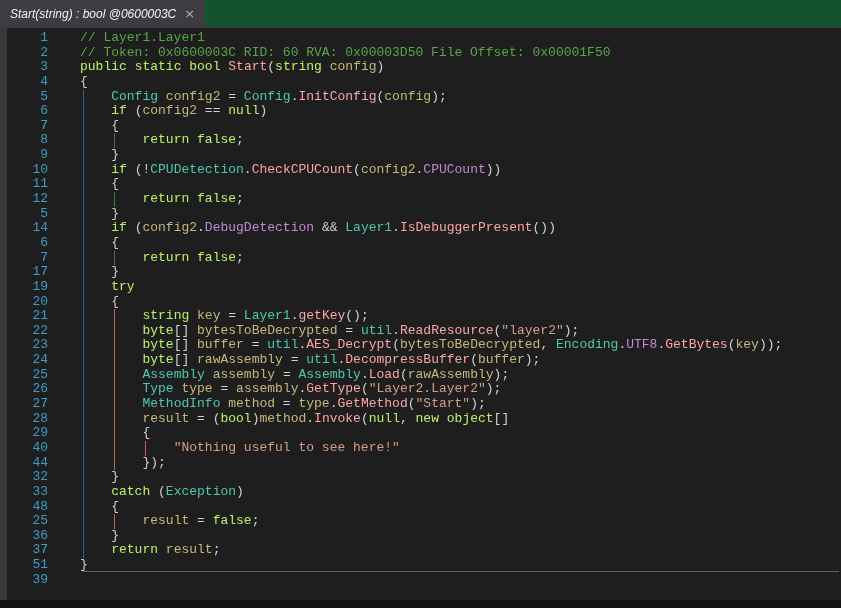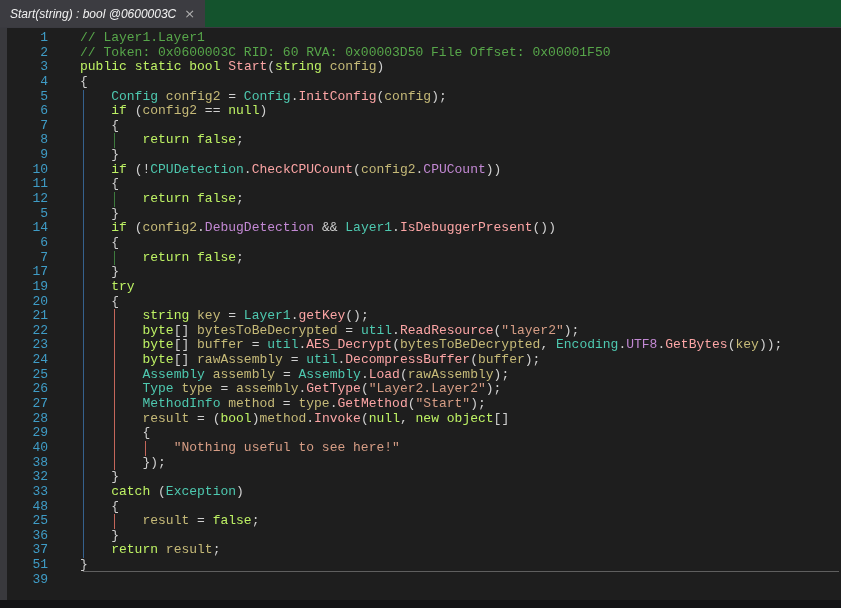--- a/index.html
+++ b/index.html
@@ -100,21 +100,21 @@
       <div class="line"><span class="ln">21</span><i class="g g-b" style="left: 83px;"></i><i class="g g-r" style="left: 114.2px;"></i><span class="txt"><span class="tk-ws">        </span><span class="tk-kw">string</span><span class="tk-pu"> </span><span class="tk-lo">key</span><span class="tk-pu"> = </span><span class="tk-ty">Layer1</span><span class="tk-pu">.</span><span class="tk-me">getKey</span><span class="tk-pu">();</span></span></div>
       <div class="line"><span class="ln">22</span><i class="g g-b" style="left: 83px;"></i><i class="g g-r" style="left: 114.2px;"></i><span class="txt"><span class="tk-ws">        </span><span class="tk-kw">byte</span><span class="tk-pu">[] </span><span class="tk-lo">bytesToBeDecrypted</span><span class="tk-pu"> = </span><span class="tk-ty">util</span><span class="tk-pu">.</span><span class="tk-me">ReadResource</span><span class="tk-pu">(</span><span class="tk-st">"layer2"</span><span class="tk-pu">);</span></span></div>
       <div class="line"><span class="ln">23</span><i class="g g-b" style="left: 83px;"></i><i class="g g-r" style="left: 114.2px;"></i><span class="txt"><span class="tk-ws">        </span><span class="tk-kw">byte</span><span class="tk-pu">[] </span><span class="tk-lo">buffer</span><span class="tk-pu"> = </span><span class="tk-ty">util</span><span class="tk-pu">.</span><span class="tk-me">AES_Decrypt</span><span class="tk-pu">(</span><span class="tk-lo">bytesToBeDecrypted</span><span class="tk-pu">, </span><span class="tk-ty">Encoding</span><span class="tk-pu">.</span><span class="tk-pr">UTF8</span><span class="tk-pu">.</span><span class="tk-me">GetBytes</span><span class="tk-pu">(</span><span class="tk-lo">key</span><span class="tk-pu">));</span></span></div>
       <div class="line"><span class="ln">24</span><i class="g g-b" style="left: 83px;"></i><i class="g g-r" style="left: 114.2px;"></i><span class="txt"><span class="tk-ws">        </span><span class="tk-kw">byte</span><span class="tk-pu">[] </span><span class="tk-lo">rawAssembly</span><span class="tk-pu"> = </span><span class="tk-ty">util</span><span class="tk-pu">.</span><span class="tk-me">DecompressBuffer</span><span class="tk-pu">(</span><span class="tk-lo">buffer</span><span class="tk-pu">);</span></span></div>
       <div class="line"><span class="ln">25</span><i class="g g-b" style="left: 83px;"></i><i class="g g-r" style="left: 114.2px;"></i><span class="txt"><span class="tk-ws">        </span><span class="tk-ty">Assembly</span><span class="tk-pu"> </span><span class="tk-lo">assembly</span><span class="tk-pu"> = </span><span class="tk-ty">Assembly</span><span class="tk-pu">.</span><span class="tk-me">Load</span><span class="tk-pu">(</span><span class="tk-lo">rawAssembly</span><span class="tk-pu">);</span></span></div>
       <div class="line"><span class="ln">26</span><i class="g g-b" style="left: 83px;"></i><i class="g g-r" style="left: 114.2px;"></i><span class="txt"><span class="tk-ws">        </span><span class="tk-ty">Type</span><span class="tk-pu"> </span><span class="tk-lo">type</span><span class="tk-pu"> = </span><span class="tk-lo">assembly</span><span class="tk-pu">.</span><span class="tk-me">GetType</span><span class="tk-pu">(</span><span class="tk-st">"Layer2.Layer2"</span><span class="tk-pu">);</span></span></div>
       <div class="line"><span class="ln">27</span><i class="g g-b" style="left: 83px;"></i><i class="g g-r" style="left: 114.2px;"></i><span class="txt"><span class="tk-ws">        </span><span class="tk-ty">MethodInfo</span><span class="tk-pu"> </span><span class="tk-lo">method</span><span class="tk-pu"> = </span><span class="tk-lo">type</span><span class="tk-pu">.</span><span class="tk-me">GetMethod</span><span class="tk-pu">(</span><span class="tk-st">"Start"</span><span class="tk-pu">);</span></span></div>
       <div class="line"><span class="ln">28</span><i class="g g-b" style="left: 83px;"></i><i class="g g-r" style="left: 114.2px;"></i><span class="txt"><span class="tk-ws">        </span><span class="tk-lo">result</span><span class="tk-pu"> = (</span><span class="tk-kw">bool</span><span class="tk-pu">)</span><span class="tk-lo">method</span><span class="tk-pu">.</span><span class="tk-me">Invoke</span><span class="tk-pu">(</span><span class="tk-kw">null</span><span class="tk-pu">, </span><span class="tk-kw">new</span><span class="tk-pu"> </span><span class="tk-kw">object</span><span class="tk-pu">[]</span></span></div>
       <div class="line"><span class="ln">29</span><i class="g g-b" style="left: 83px;"></i><i class="g g-r" style="left: 114.2px;"></i><span class="txt"><span class="tk-ws">        </span><span class="tk-pu">{</span></span></div>
       <div class="line"><span class="ln">40</span><i class="g g-b" style="left: 83px;"></i><i class="g g-r" style="left: 114.2px;"></i><i class="g g-r" style="left: 145.4px;"></i><span class="txt"><span class="tk-ws">            </span><span class="tk-st">"Nothing useful to see here!"</span></span></div>
-      <div class="line"><span class="ln">38</span><i class="g g-b" style="left: 83px;"></i><i class="g g-r" style="left: 114.2px;"></i><span class="txt"><span class="tk-ws">        </span><span class="tk-pu">});</span></span></div>
+      <div class="line"><span class="ln">44</span><i class="g g-b" style="left: 83px;"></i><i class="g g-r" style="left: 114.2px;"></i><span class="txt"><span class="tk-ws">        </span><span class="tk-pu">});</span></span></div>
       <div class="line"><span class="ln">32</span><i class="g g-b" style="left: 83px;"></i><span class="txt"><span class="tk-ws">    </span><span class="tk-pu">}</span></span></div>
       <div class="line"><span class="ln">33</span><i class="g g-b" style="left: 83px;"></i><span class="txt"><span class="tk-ws">    </span><span class="tk-kw">catch</span><span class="tk-pu"> (</span><span class="tk-ty">Exception</span><span class="tk-pu">)</span></span></div>
       <div class="line"><span class="ln">48</span><i class="g g-b" style="left: 83px;"></i><span class="txt"><span class="tk-ws">    </span><span class="tk-pu">{</span></span></div>
       <div class="line"><span class="ln">25</span><i class="g g-b" style="left: 83px;"></i><i class="g g-r" style="left: 114.2px;"></i><span class="txt"><span class="tk-ws">        </span><span class="tk-lo">result</span><span class="tk-pu"> = </span><span class="tk-kw">false</span><span class="tk-pu">;</span></span></div>
       <div class="line"><span class="ln">36</span><i class="g g-b" style="left: 83px;"></i><span class="txt"><span class="tk-ws">    </span><span class="tk-pu">}</span></span></div>
       <div class="line"><span class="ln">37</span><i class="g g-b" style="left: 83px;"></i><span class="txt"><span class="tk-ws">    </span><span class="tk-kw">return</span><span class="tk-pu"> </span><span class="tk-lo">result</span><span class="tk-pu">;</span></span></div>
       <div class="line"><span class="ln">51</span><span class="txt"><span class="tk-pu">}</span></span><i class="sep"></i></div>
       <div class="line"><span class="ln">39</span><span class="txt"></span></div>
     </div>
 </div>

